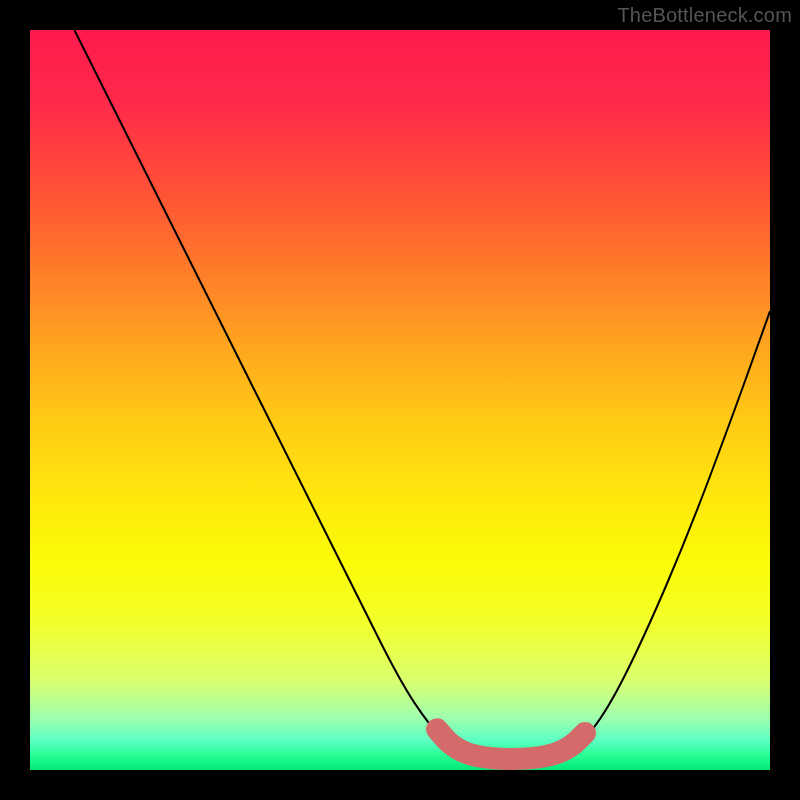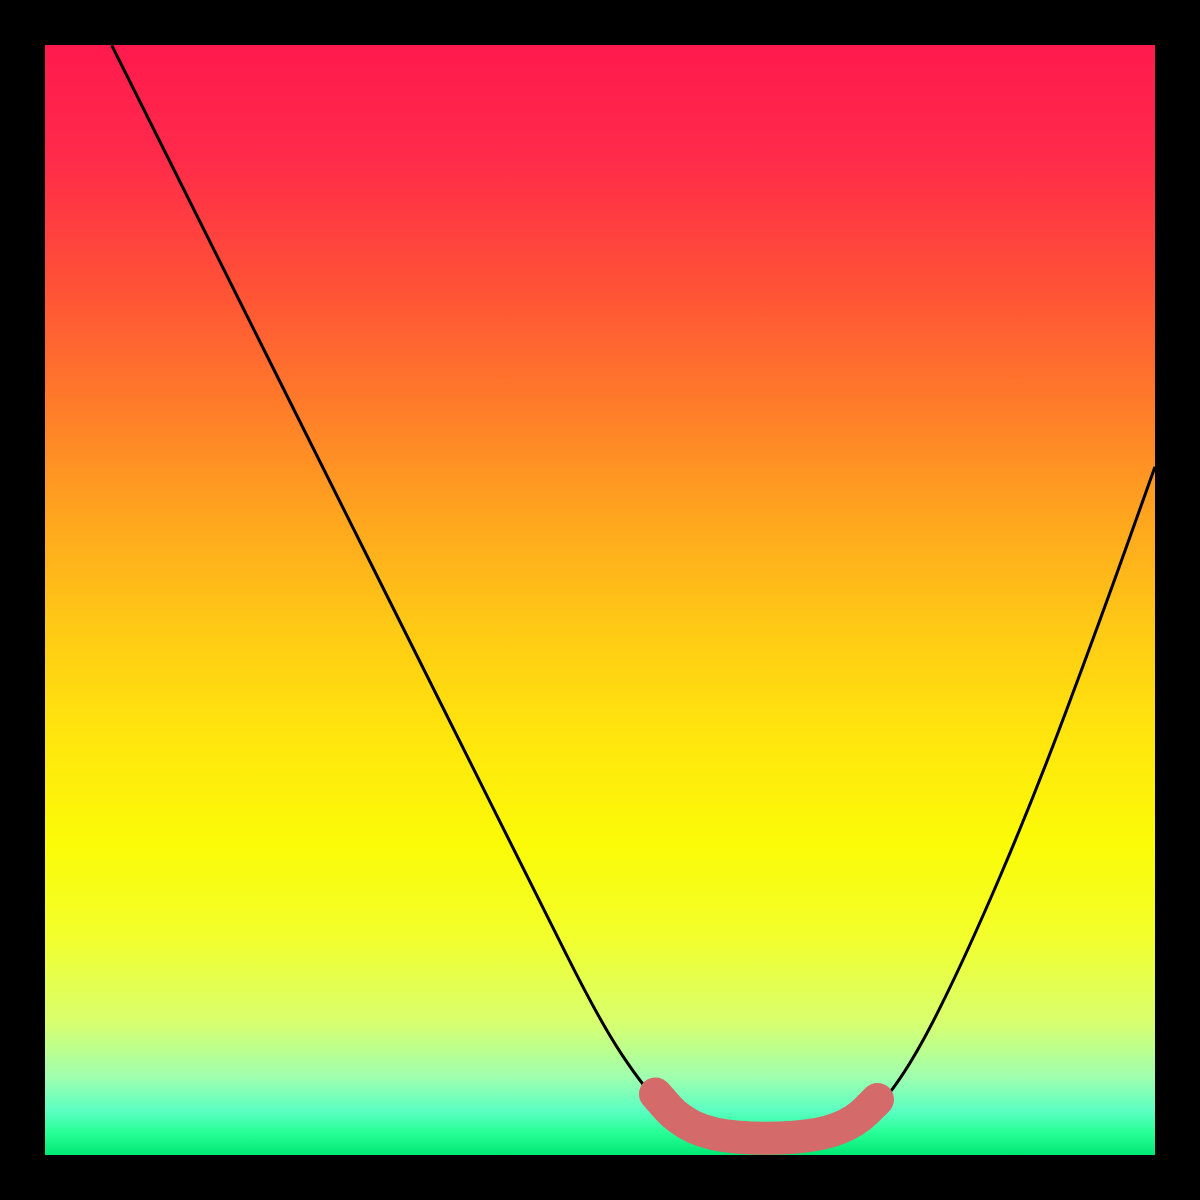--- a/index.html
+++ b/index.html
@@ -63,13 +63,14 @@
 
 <div class="frame">
   <div class="plot">
     <svg class="curves" viewBox="0 0 740 740" preserveAspectRatio="none">
       <path d="M 44.4 0.0 Q 44.4 0.0 81.4 74.0 Q 118.4 148.0 155.4 222.0 Q 192.4 296.0 229.4 370.0 Q 266.4 444.0 296.0 503.2 Q 325.6 562.4 347.8 606.8 Q 370.0 651.2 384.8 673.4 Q 399.6 695.6 410.7 706.7 T 421.8 717.8" fill="none" stroke="#000000" stroke-width="2"></path>
       <path d="M 547.6 717.8 Q 547.6 717.8 562.4 699.3 Q 577.2 680.8 595.7 643.8 Q 614.2 606.8 636.4 555.0 Q 658.6 503.2 680.8 444.0 Q 703.0 384.8 721.5 333.0 T 740.0 281.2" fill="none" stroke="#000000" stroke-width="2"></path>
       <path d="M 407.0 699.3 Q 407.0 699.3 414.4 707.8 Q 421.8 716.3 432.9 721.5 Q 444.0 726.7 462.5 728.2 Q 481.0 729.6 499.5 728.2 Q 518.0 726.7 529.1 722.2 Q 540.2 717.8 547.6 710.4 T 555.0 703.0" fill="none" stroke="#d46a6a" stroke-width="22" stroke-linecap="round" stroke-linejoin="round"></path>
       <circle cx="555.0" cy="703.0" r="8" fill="#d46a6a"></circle>
     </svg>
   </div>
+  <div class="watermark">TheBottleneck.com</div>
 </div>
 
 </body></html>

